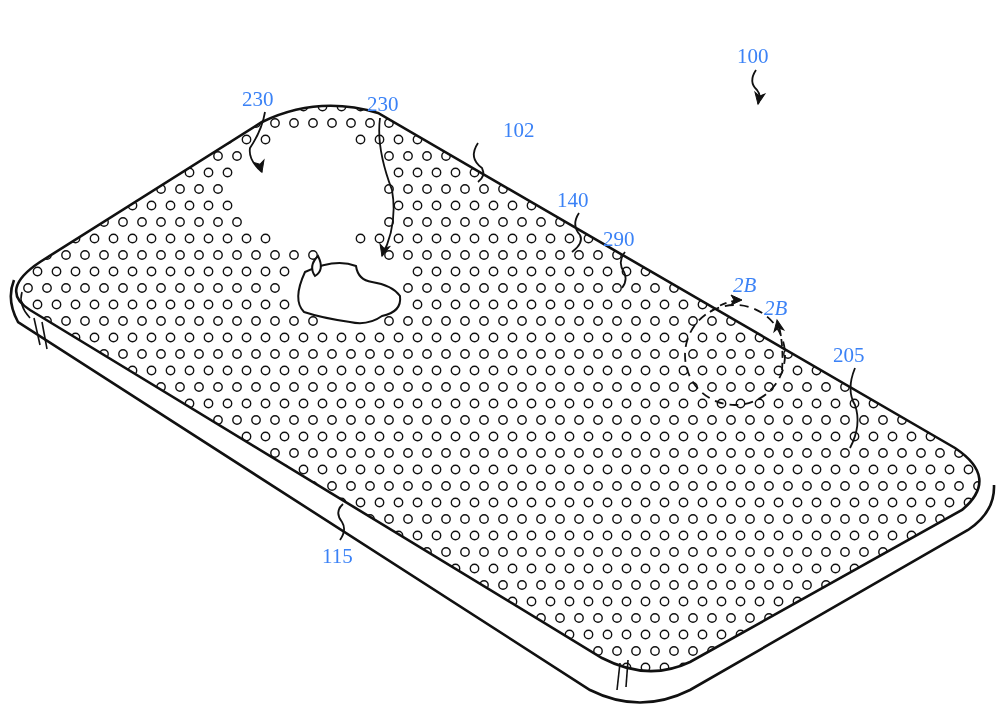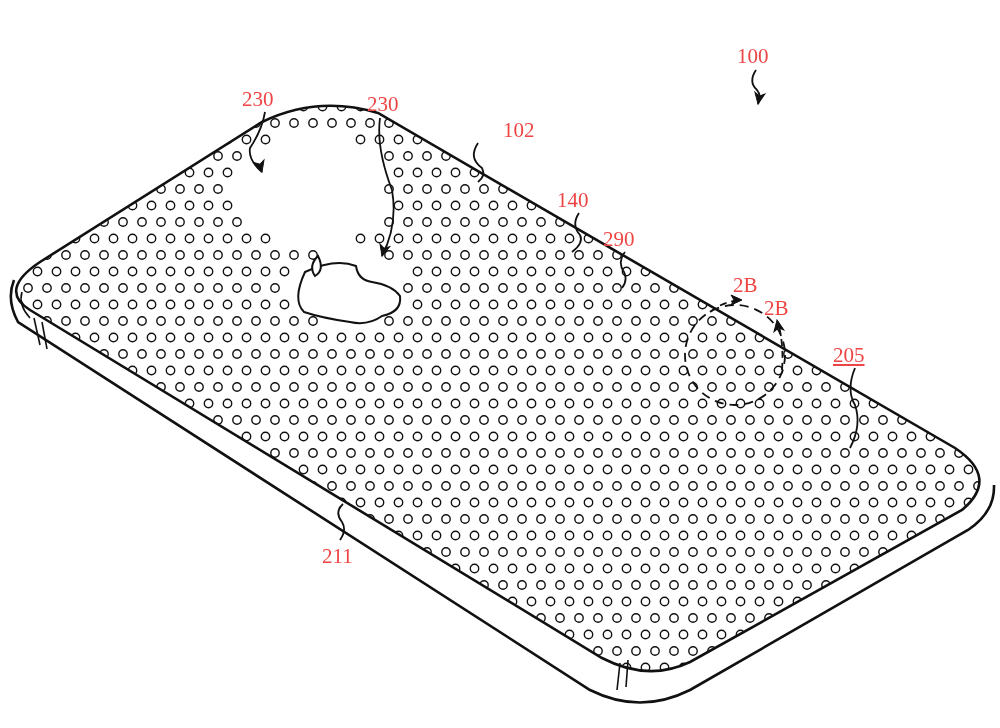--- a/index.html
+++ b/index.html
@@ -2,25 +2,25 @@
 <html><head>
   <meta charset="utf-8">
   <style>
     html, body { margin: 0; padding: 0; background: #ffffff; }
     #canvas { position: relative; width: 1000px; height: 728px; overflow: hidden; background: #ffffff; }
     #drawing { position: absolute; left: 0; top: 0; }
     .ref-label {
       position: absolute;
       font-family: "Liberation Serif", "DejaVu Serif", serif;
       font-size: 21px;
-      color: #ef4444;
+      color: #3b82f6;
       line-height: 1;
       white-space: nowrap;
     }
-    .ref-label.italic { }
+    .ref-label.italic { font-style: italic; }
   </style>
 </head>
 <body>
 
 <div id="canvas">
   <svg id="drawing" width="1000" height="728" viewBox="0 0 1000 728" xmlns="http://www.w3.org/2000/svg">
     <defs>
       <clipPath id="face-clip">
         <path id="face-clip-path" d="M 40 262 L 262 122 Q 318 95 378 113 L 955 448 Q 1000 478 962 510 L 690 662 Q 648 682 602 658 L 30 310 Q -2 290 40 262 Z"></path>
       </clipPath>
@@ -1999,15 +1999,15 @@
   </svg>
 
   <div class="ref-label" style="left: 737px; top: 46px;">100</div>
   <div class="ref-label" style="left: 242px; top: 89px;">230</div>
   <div class="ref-label" style="left: 367px; top: 94px;">230</div>
   <div class="ref-label" style="left: 455px; top: 120px; margin-left: 48px;">102</div>
   <div class="ref-label" style="left: 557px; top: 190px;">140</div>
   <div class="ref-label" style="left: 603px; top: 229px;">290</div>
   <div class="ref-label italic" style="left: 733px; top: 275px;">2B</div>
   <div class="ref-label italic" style="left: 764px; top: 298px;">2B</div>
-  <div class="ref-label" style="left: 833px; top: 345px; text-decoration: underline;">205</div>
-  <div class="ref-label" style="left: 322px; top: 546px;">211</div>
+  <div class="ref-label" style="left: 833px; top: 345px;">205</div>
+  <div class="ref-label" style="left: 322px; top: 546px;">115</div>
 </div>
 
 </body></html>

